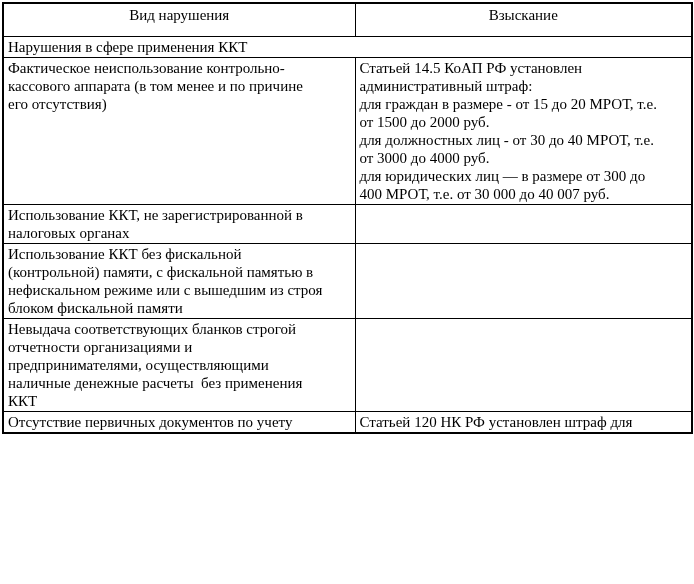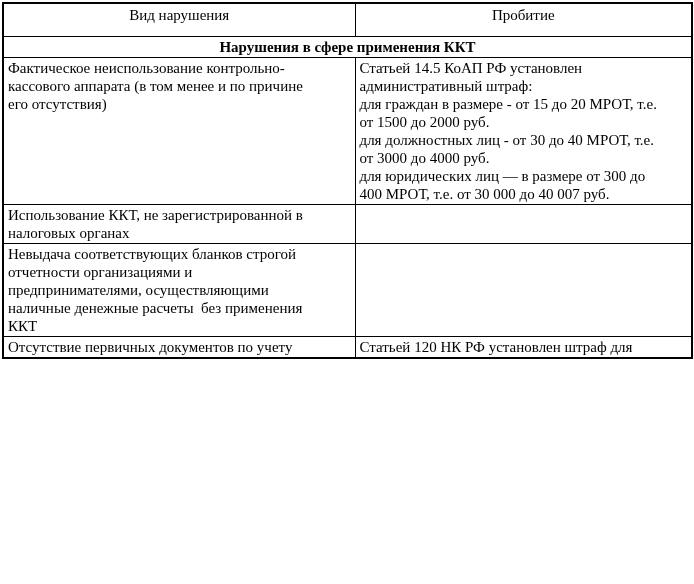--- a/index.html
+++ b/index.html
@@ -33,39 +33,39 @@
     white-space: pre-wrap;
     overflow: hidden;
     word-wrap: break-word;
   }
   table.violations th {
     font-weight: normal;
     height: 29px;
     padding-top: 2px;
   }
   tr.section-row td {
-    font-weight: bold;
-    text-align: center;
+    font-weight: normal;
+    text-align: left;
     white-space: normal;
     height: 18px;
   }
 </style>
 </head>
 <body>
 
 <div class="page">
   <table class="violations">
     <colgroup>
       <col style="width:352px">
       <col style="width:337px">
     </colgroup>
     <thead>
       <tr>
         <th>Вид нарушения</th>
-        <th>Пробитие</th>
+        <th>Взыскание</th>
       </tr>
     </thead>
     <tbody>
       <tr class="section-row">
         <td colspan="2">Нарушения в сфере применения ККТ</td>
       </tr>
       <tr>
         <td>Фактическое неиспользование контрольно-
 кассового аппарата (в том менее и по причине
 его отсутствия)</td>
@@ -77,20 +77,27 @@
 от 3000 до 4000 руб.
 для юридических лиц — в размере от 300 до
 400 МРОТ, т.е. от 30 000 до 40 007 руб.</td>
       </tr>
       <tr>
         <td>Использование ККТ, не зарегистрированной в
 налоговых органах</td>
         <td></td>
       </tr>
       <tr>
+        <td>Использование ККТ без фискальной
+(контрольной) памяти, с фискальной памятью в
+нефискальном режиме или с вышедшим из строя
+блоком фискальной памяти</td>
+        <td></td>
+      </tr>
+      <tr>
         <td>Невыдача соответствующих бланков строгой
 отчетности организациями и
 предпринимателями, осуществляющими
 наличные денежные расчеты  без применения
 ККТ</td>
         <td></td>
       </tr>
       <tr>
         <td>Отсутствие первичных документов по учету</td>
         <td>Статьей 120 НК РФ установлен штраф для</td>

